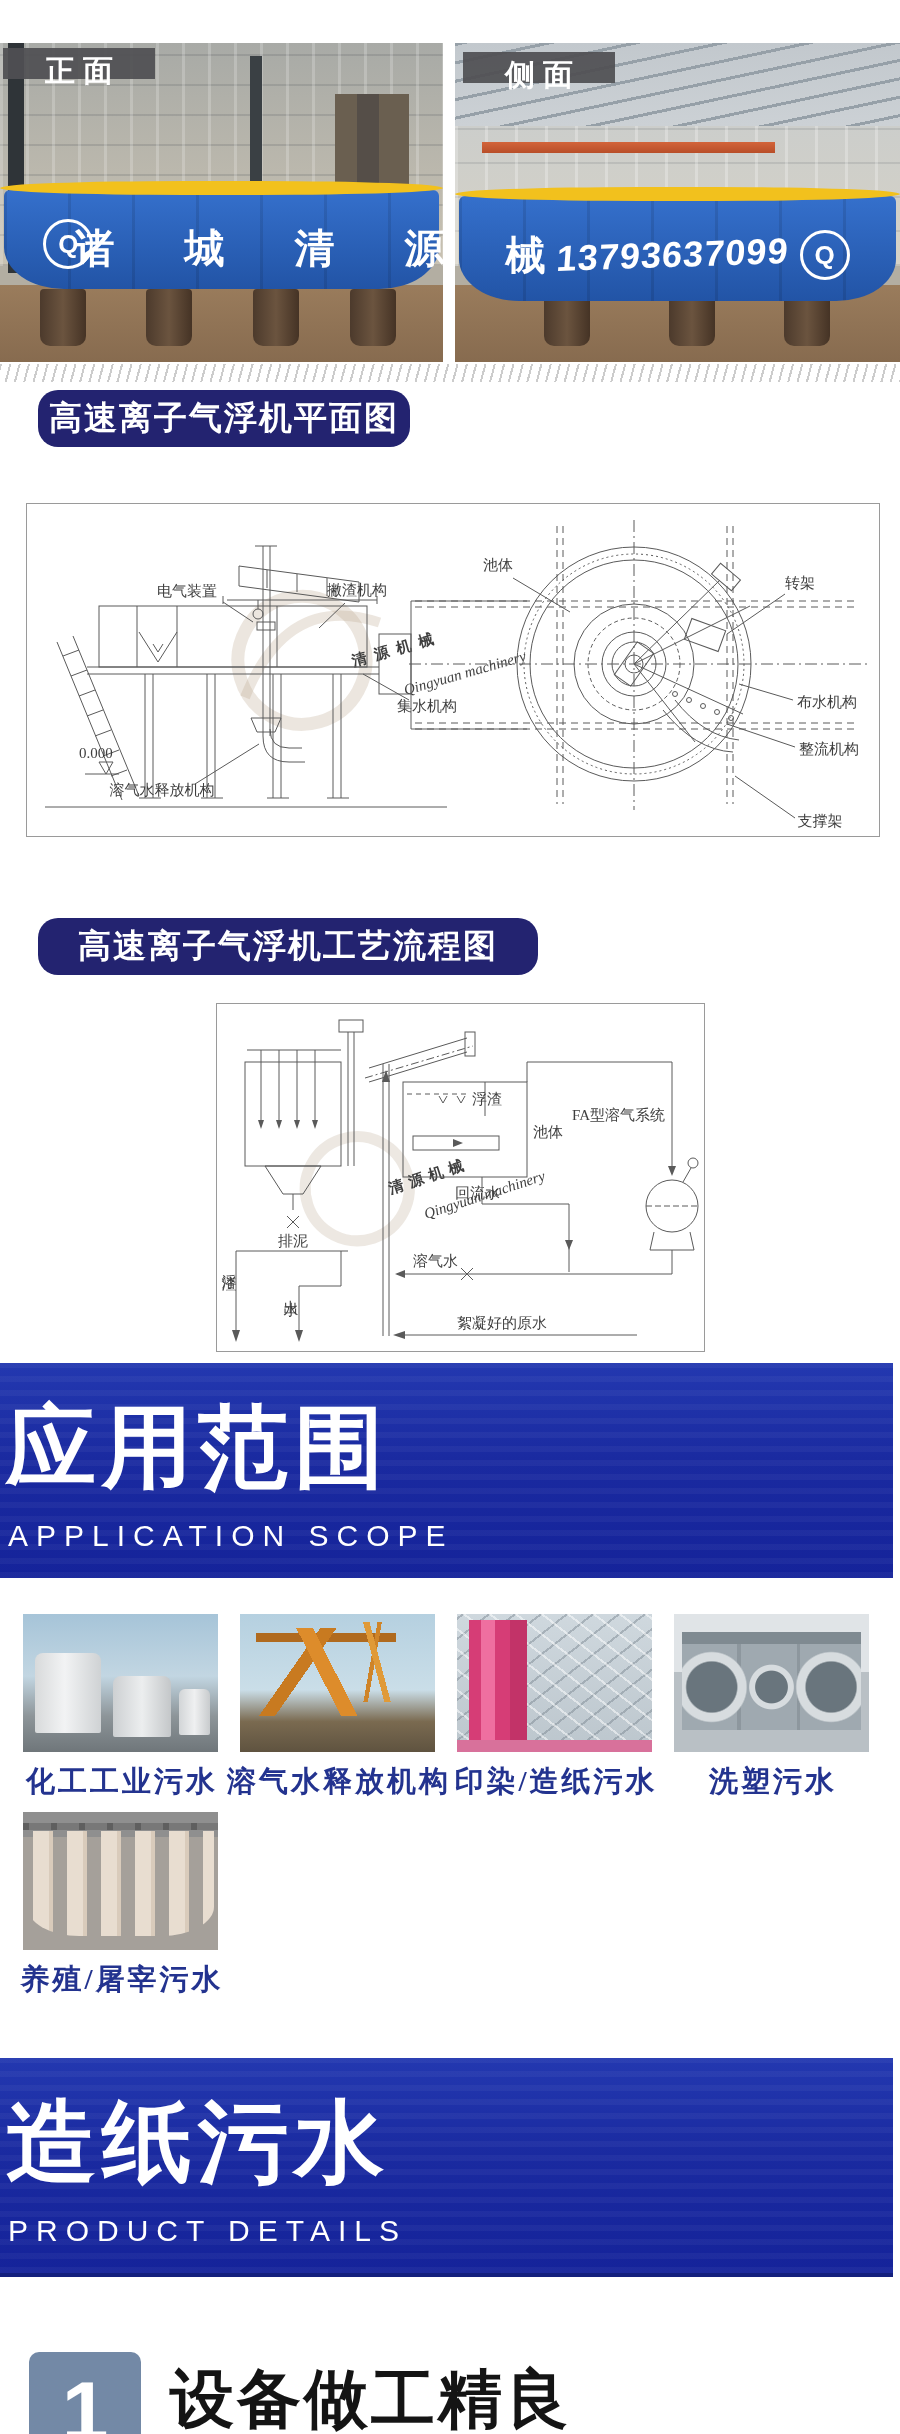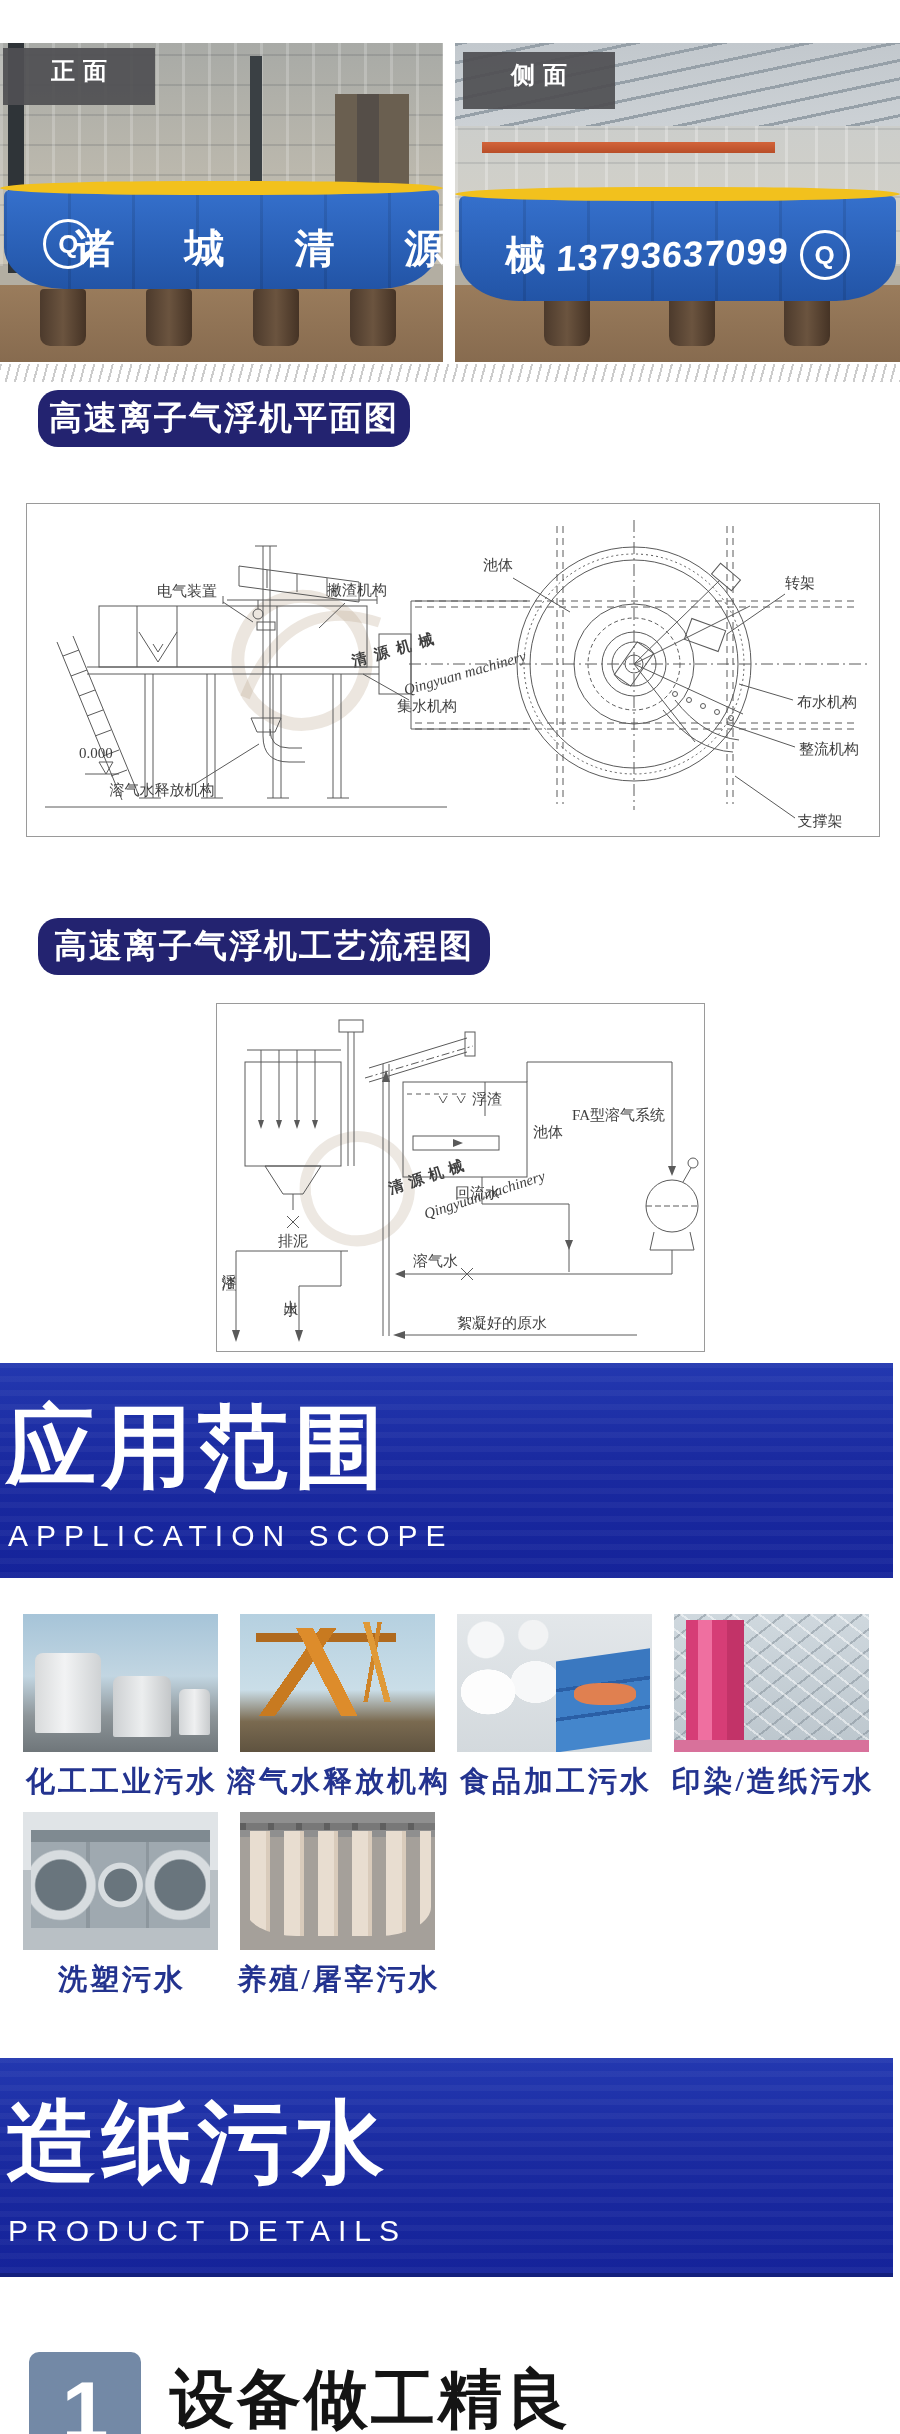--- a/index.html
+++ b/index.html
@@ -37,29 +37,29 @@
              font-size:40px;letter-spacing:70px;text-indent:70px;white-space:nowrap;}
   .tank-flex{position:absolute;top:30%;left:0;right:0;display:flex;justify-content:space-between;
              align-items:center;padding:0 46px;color:#fff;font-weight:bold;font-size:40px;}
   .phone{font-size:36px;font-weight:900;transform:skewX(-6deg) rotate(-2deg);letter-spacing:1px;}
   .q-logo{width:44px;height:44px;border:3px solid #fff;border-radius:50%;color:#fff;
           font-weight:bold;font-size:26px;line-height:44px;text-align:center;}
   .q-logo-front{position:absolute;left:9%;top:30%;}
   .leg{position:absolute;bottom:5%;width:46px;height:18%;
        background:linear-gradient(90deg,#4c3a2c,#6b543f 50%,#453325);border-radius:4px 4px 10px 10px;}
   .photo-tag{position:absolute;background:rgba(80,80,83,.93);color:#fff;font-weight:bold;
-             font-size:24px;letter-spacing:8px;text-indent:8px;width:152px;height:57px;line-height:45px;text-align:center;}
+             font-size:30px;letter-spacing:8px;text-indent:8px;width:152px;height:31px;line-height:45px;text-align:center;}
 
   
   .stripes{left:0;top:364px;width:900px;height:18px;
            background:repeating-linear-gradient(105deg,#cccccc 0 2px,#ffffff 2px 9px);}
   .section-tag{background:#232370;color:#fff;font-weight:bold;font-size:33px;letter-spacing:2px;
                border-radius:20px;display:flex;align-items:center;justify-content:center;}
   .tag-plan{left:38px;top:390px;width:372px;height:57px;}
-  .tag-process{left:38px;top:918px;width:452px;height:57px;}
+  .tag-process{left:38px;top:918px;width:500px;height:57px;}
 
   
   .diagram{border:1px solid #9a9a9a;background:#fff;}
   .diag-plan{left:26px;top:503px;width:852px;height:332px;}
   .diag-process{left:216px;top:1003px;width:487px;height:347px;}
   svg{display:block;}
   svg text{font-family:"Liberation Serif",serif;font-size:15px;fill:#3f3f3f;}
   .v-label{position:absolute;writing-mode:vertical-rl;text-orientation:upright;
            font-family:"Liberation Serif",serif;font-size:15px;color:#3f3f3f;letter-spacing:2px;}
 
@@ -349,28 +349,20 @@
       <div class="tile-caption">化工工业污水</div>
     </div>
     <div class="tile">
       <div class="tile-img sc-oil">
           <div class="a"></div>
           <div class="b"></div>
         </div>
       <div class="tile-caption">溶气水释放机构</div>
     </div>
     <div class="tile">
-      <div class="tile-img sc-food">
-          <div class="a"></div>
-          <div class="b"></div>
-          <div class="c"></div>
-        </div>
-      <div class="tile-caption">食品加工污水</div>
-    </div>
-    <div class="tile">
       <div class="tile-img sc-dye">
           <div class="a"></div>
           <div class="b"></div>
           <div class="c"></div>
         </div>
       <div class="tile-caption">印染/造纸污水</div>
     </div>
     <div class="tile">
       <div class="tile-img sc-wash">
           <div class="a"></div>

